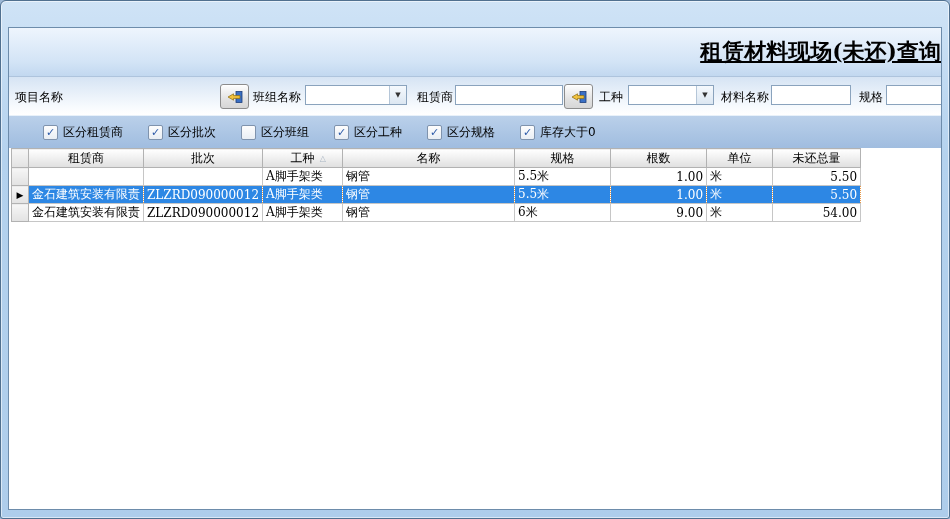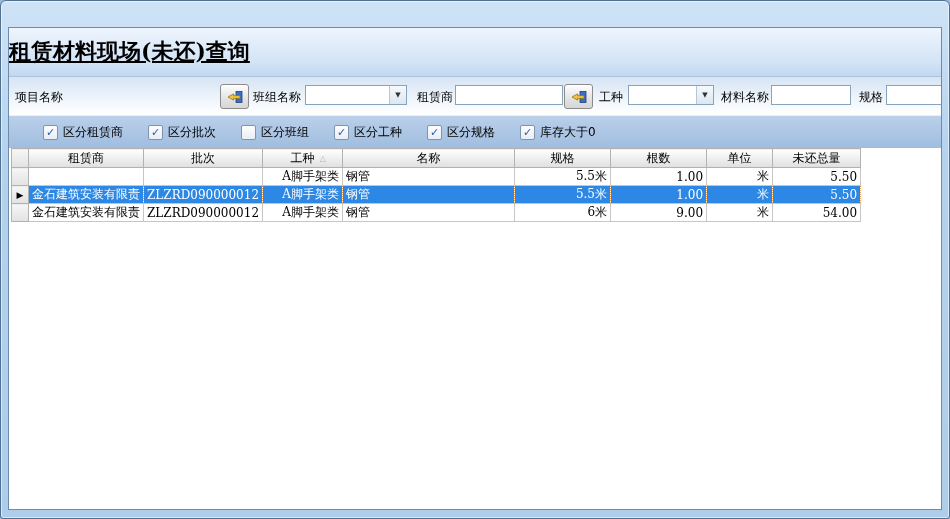--- a/index.html
+++ b/index.html
@@ -12,21 +12,21 @@
   .winbtns{position:absolute;top:0;right:9px;display:flex;}
   .wbtn{height:19px;border:1px solid #46606f;border-top:0;display:flex;align-items:center;justify-content:center;background:linear-gradient(#fbfdfe,#d9e7f3 45%,#bed4e7);box-shadow:inset 0 1px 0 rgba(255,255,255,.9);margin-left:-1px;cursor:default;}
   .wbtn.min{width:30px;border-radius:0 0 3px 3px;}
   .wbtn.max{width:28px;border-radius:0 0 3px 3px;}
   .wbtn.close{width:46px;border-radius:0 0 4px 4px;background:linear-gradient(#f3a492,#dd6450 40%,#bb3322 90%);}
   .glyph-min{width:9px;height:3px;background:#4d5d6b;margin-top:6px;box-shadow:0 1px 0 rgba(255,255,255,.8);}
   .glyph-max{width:9px;height:8px;border:2px solid #4d5d6b;box-shadow:0 1px 0 rgba(255,255,255,.8);}
   .glyph-close{color:#fff;font-weight:bold;font-size:14px;line-height:14px;text-shadow:0 1px 1px rgba(0,0,0,.45);}
   
   .client{position:absolute;left:7px;right:7px;top:26px;bottom:8px;background:#fff;border:1px solid #6d8cab;overflow:hidden;}
-  .band-header{position:absolute;left:0;right:0;top:0;height:48px;background:linear-gradient(180deg,#eef5fd,#d3e4f6 70%,#c2d8f0);border-bottom:1px solid #aec4dd;display:flex;align-items:center;justify-content:flex-start;}
+  .band-header{position:absolute;left:0;right:0;top:0;height:48px;background:linear-gradient(180deg,#eef5fd,#d3e4f6 70%,#c2d8f0);border-bottom:1px solid #aec4dd;display:flex;align-items:center;justify-content:flex-end;}
   .page-title{font-family:"DejaVu Serif","Liberation Serif",serif;font-weight:bold;font-size:22px;text-decoration:underline;color:#000;}
   .band-filter{position:absolute;left:0;right:0;top:49px;height:38px;background:linear-gradient(180deg,#d6e4f4,#f8fbfe 80%,#fff);}
   .band-toolbar{position:absolute;left:0;right:0;top:87px;height:33px;background:linear-gradient(180deg,#bad0ea,#9fbcdf);border-top:1px solid #e8f1fa;}
   .gridarea{position:absolute;left:0;right:0;top:120px;bottom:0;background:#fff;}
   
   .flabel{position:absolute;top:12px;white-space:nowrap;color:#000;}
   .tbox{position:absolute;top:8px;height:20px;border:1px solid #8aa3bd;background:#fff;font-family:"DejaVu Serif","Liberation Serif",serif;font-size:12px;padding:0 3px;box-sizing:border-box;}
   .combo{position:absolute;top:8px;height:20px;border:1px solid #8aa3bd;background:#fff;box-sizing:border-box;}
   .combo .val{position:absolute;left:3px;top:2px;right:18px;height:16px;overflow:hidden;}
   .combo .arr{position:absolute;right:0;top:0;bottom:0;width:16px;background:linear-gradient(#f5f9fd,#dce7f2);border-left:1px solid #b5c6d8;display:flex;align-items:center;justify-content:center;font-size:7px;color:#333;}
@@ -38,21 +38,21 @@
   
   .btnrow{position:absolute;right:8px;top:4px;display:flex;gap:6px;}
   .abtn{height:25px;padding:0 9px;border:1px solid #8c8c8c;border-radius:3px;background:linear-gradient(#ffffff,#ececec 55%,#dadada);display:flex;align-items:center;gap:4px;box-shadow:inset 0 1px 0 #fff;font-size:12px;margin-top:47px;}
   
   table.grid{position:absolute;left:2px;top:0;border-collapse:collapse;table-layout:fixed;font-family:"DejaVu Serif","Liberation Serif",serif;font-size:12px;}
   table.grid th{background:linear-gradient(#ffffff,#ececec 60%,#dfdfdf);border:1px solid #b2b2b2;font-weight:normal;height:18px;padding:0 3px;white-space:nowrap;overflow:hidden;position:relative;}
   table.grid td{border:1px solid #c6c6c6;height:17px;padding:0 3px;white-space:nowrap;overflow:hidden;background:#fff;}
   table.grid td.sel-cell,table.grid th.sel-cell{background:linear-gradient(#f6f6f6,#e2e2e2);border:1px solid #b2b2b2;text-align:center;padding:0;font-size:9px;}
   tr.selected td{background:#2d87e4;color:#fff;border:1px dotted #e89a4a;}
   tr.selected td.sel-cell{background:linear-gradient(#f6f6f6,#e2e2e2);color:#000;border:1px solid #b2b2b2;}
-  .al{text-align:left;} .ac{text-align:right;} .ar{text-align:right;}
+  .al{text-align:left;} .ac{text-align:left;} .ar{text-align:right;}
   .sorticon{position:absolute;right:16px;top:5px;font-size:8px;color:#aab6c4;}
 </style>
 </head>
 <body>
 
 <div class="window">
 
 
   <div class="client">
 

